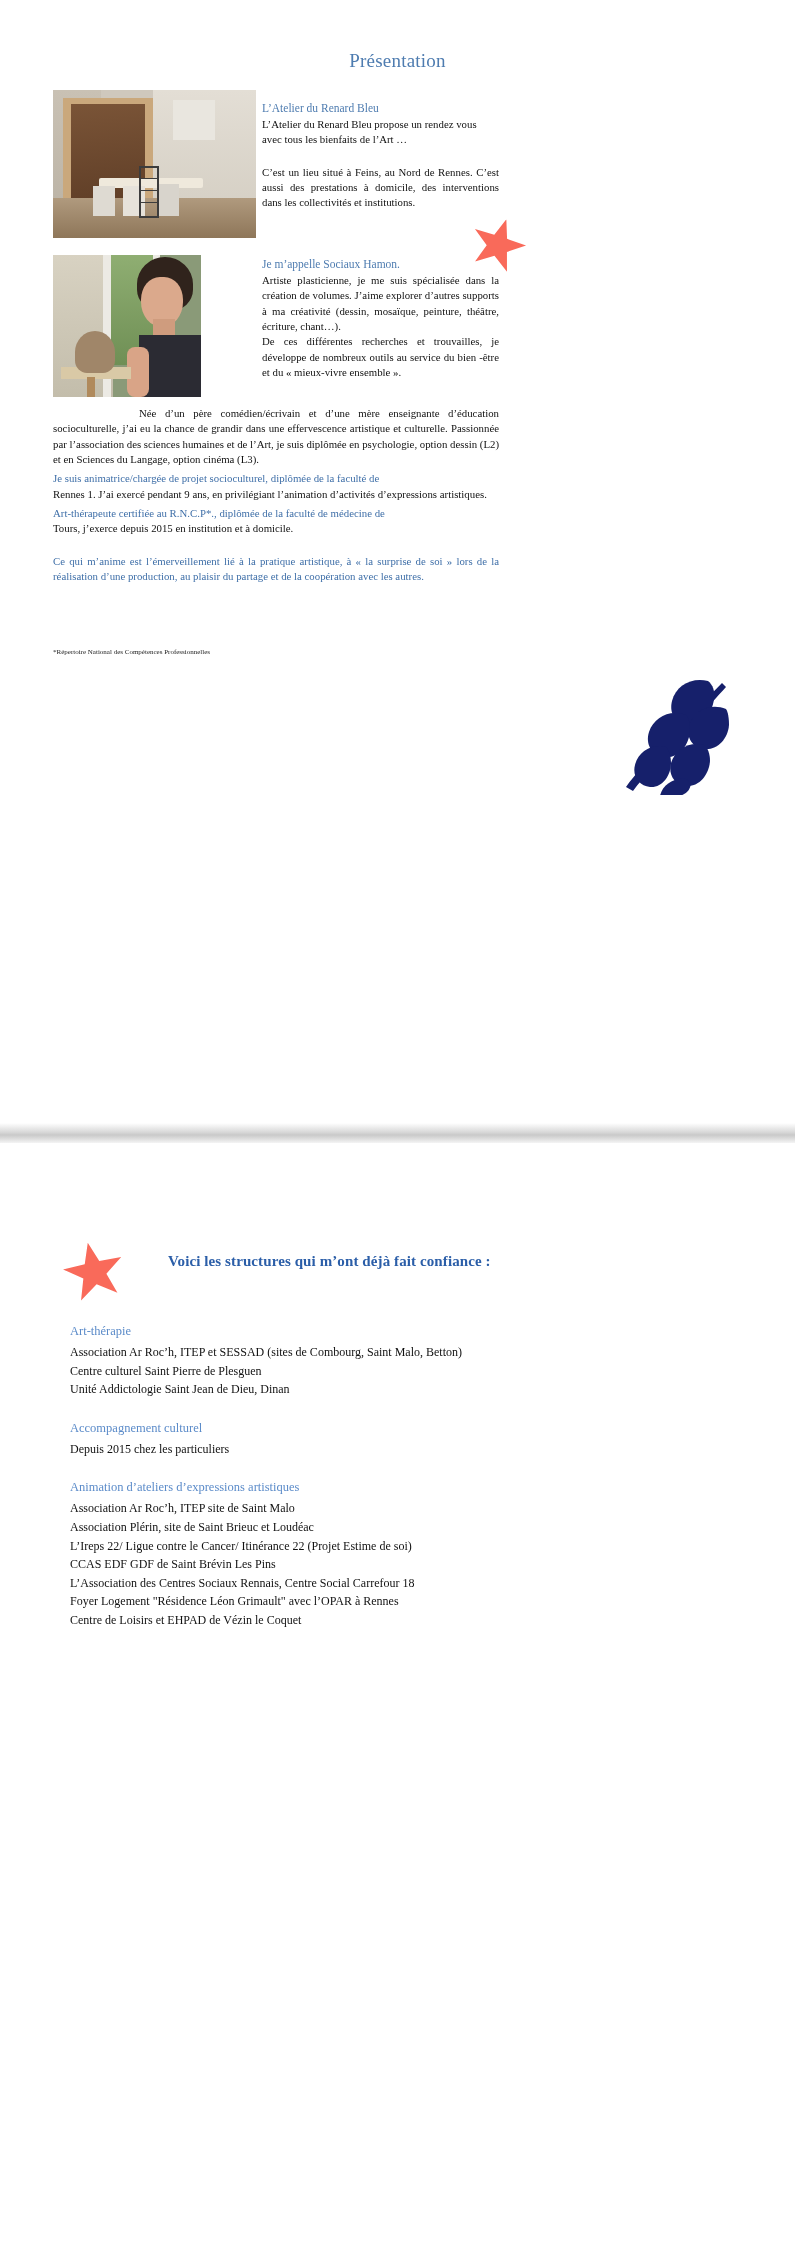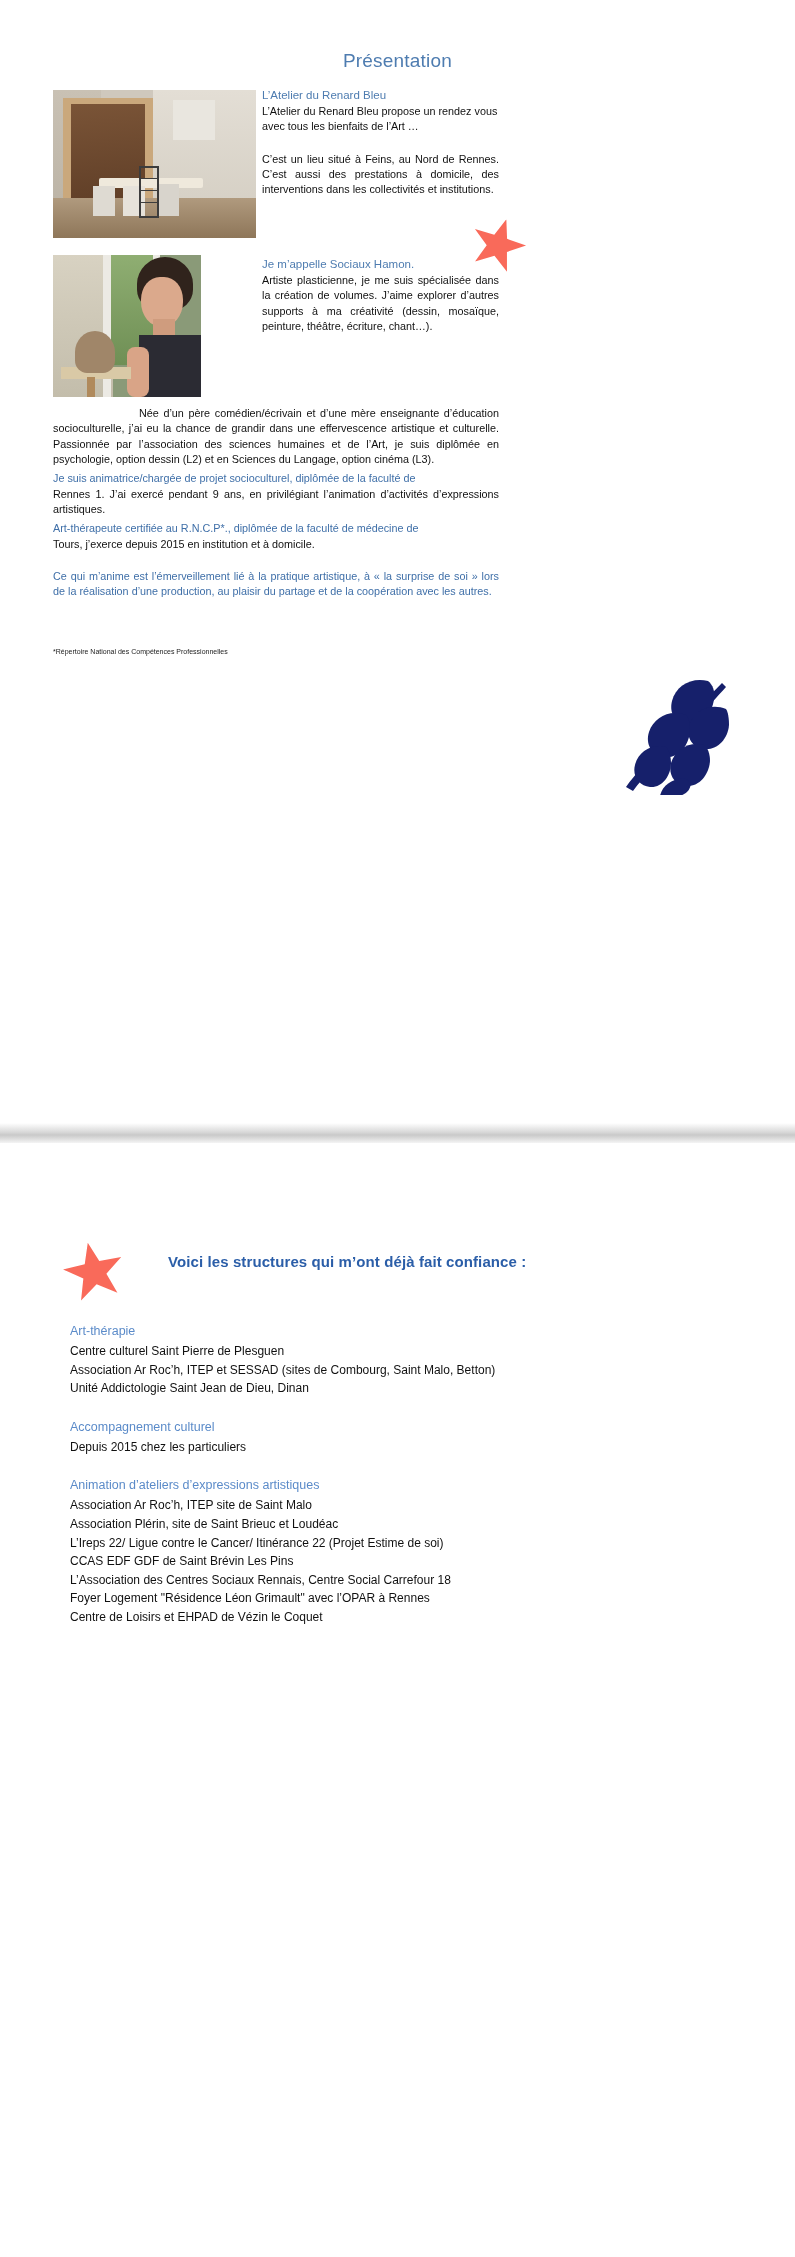--- a/index.html
+++ b/index.html
@@ -1,21 +1,21 @@
 <!DOCTYPE html>
 <html><head>
 <meta charset="utf-8">
 <style>
   * { box-sizing: border-box; margin: 0; padding: 0; }
   html, body {
     width: 795px;
     background: #ffffff;
     font-family: "Liberation Sans", sans-serif;
   }
-  #root { position: relative; width: 795px; height: 2015px; overflow: hidden; background:#fff; }
+  #root { position: relative; width: 795px; height: 2015px; overflow: hidden; background:#fff;font-family:Liberation Serif, serif; }
 
   
   .page1 { position: relative; width: 795px; height: 1123px; background:#fff; overflow:hidden; }
 
   .page-title {
     position: absolute; left:0; top: 50px; width: 795px;
     text-align: center;
     font-size: 19px; color:#4E7CB0; letter-spacing:.2px;
   }
 
@@ -122,21 +122,21 @@
       <div class="ch1"></div>
         <div class="ch2"></div>
         <div class="ch3"></div>
       <div class="shelf">
           <i style="top:10px"></i>
           <i style="top:22px"></i>
           <i style="top:34px"></i>
         </div>
     </div>
 
-    <div class="col-right" style="top:89px;">
+    <div class="col-right" style="top:102px;">
       <div class="h-sub">L’Atelier du Renard Bleu</div>
       <div class="body-txt nojust">L’Atelier du Renard Bleu propose un rendez vous avec tous les bienfaits de l’Art …</div>
       <div class="body-txt para-sp" style="margin-top:17px;">C’est un lieu situé à Feins, au Nord de Rennes. C’est aussi des prestations à domicile, des interventions dans les collectivités et institutions.</div>
     </div>
 
     <div class="star s1"></div>
 
     <div class="photo-portrait">
       <div class="bgwall"></div>
       <div class="window"></div>
@@ -148,20 +148,21 @@
       <div class="body"></div>
       <div class="arm"></div>
       <div class="plinth"></div>
       <div class="post"></div>
       <div class="bust"></div>
     </div>
 
     <div class="col-right" style="top:258px;">
       <div class="h-sub">Je m’appelle Sociaux Hamon.</div>
       <div class="body-txt">Artiste plasticienne, je me suis spécialisée dans la création de volumes. J’aime explorer d’autres supports à ma créativité (dessin, mosaïque, peinture, théâtre, écriture, chant…).</div>
+      <div class="body-txt" style="width:237px;">De ces différentes recherches et trouvailles, je développe de nombreux outils au service du bien -être et du « mieux-vivre ensemble ».</div>
     </div>
 
     <div class="full-col" style="top:406px;">
       <div class="body-txt" style="text-indent:86px;">Née d’un père comédien/écrivain et d’une mère enseignante d’éducation socioculturelle,  j’ai eu la chance de grandir dans une effervescence artistique et culturelle. Passionnée par l’association des sciences humaines et de l’Art, je suis diplômée en psychologie, option dessin (L2) et en Sciences du Langage, option cinéma (L3).</div>
       <div class="body-txt nojust blue-txt" style="margin-top:4px;">Je suis animatrice/chargée de projet socioculturel, diplômée de la faculté de</div>
       <div class="body-txt">Rennes 1. J’ai exercé pendant 9 ans, en privilégiant l’animation d’activités d’expressions artistiques.</div>
       <div class="body-txt nojust blue-txt" style="margin-top:4px;">Art-thérapeute certifiée au R.N.C.P*., diplômée de la faculté de médecine de</div>
       <div class="body-txt nojust">Tours, j’exerce depuis 2015 en institution et à domicile.</div>
       <div class="body-txt blue-txt" style="margin-top:17px;">Ce qui m’anime est l’émerveillement lié à la pratique artistique, à « la surprise de soi » lors de la réalisation d’une production, au plaisir du partage et de la coopération avec les autres.</div>
     </div>
@@ -189,22 +190,22 @@
 
   <div class="page2"></div>
 
   <div class="star s2"></div>
 
   <div class="section-heading">Voici les structures qui m’ont déjà fait confiance :</div>
 
   <div class="list-block" style="top:1324px;">
     <div>
       <div class="list-cat">Art-thérapie</div>
+      <div class="list-line">Association Ar Roc’h, ITEP et SESSAD (sites de Combourg, Saint Malo, Betton)</div>
       <div class="list-line">Centre culturel Saint Pierre de Plesguen</div>
-      <div class="list-line">Association Ar Roc’h, ITEP et SESSAD (sites de Combourg, Saint Malo, Betton)</div>
       <div class="list-line">Unité Addictologie Saint Jean de Dieu, Dinan</div>
     </div>
 
     <div style="margin-top:22px;">
       <div class="list-cat">Accompagnement culturel</div>
       <div class="list-line">Depuis 2015 chez les particuliers</div>
     </div>
 
     <div style="margin-top:22px;">
       <div class="list-cat">Animation d’ateliers d’expressions artistiques</div>

